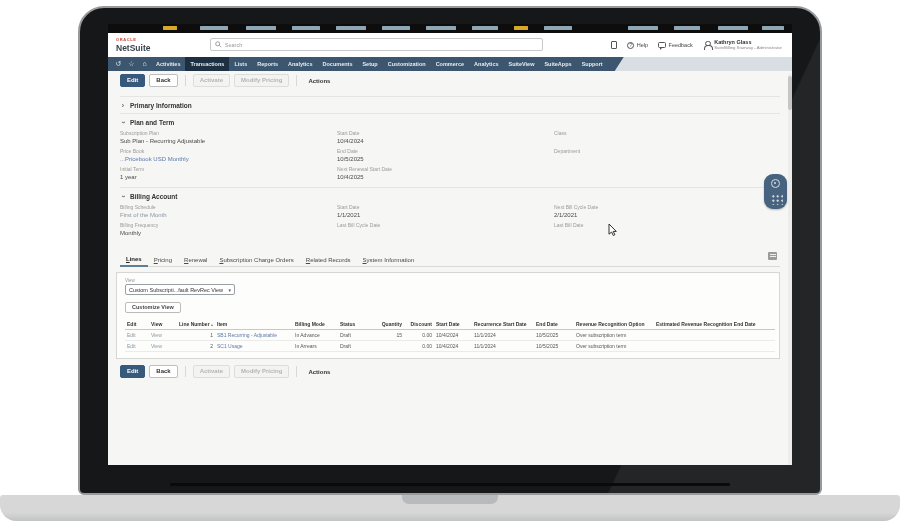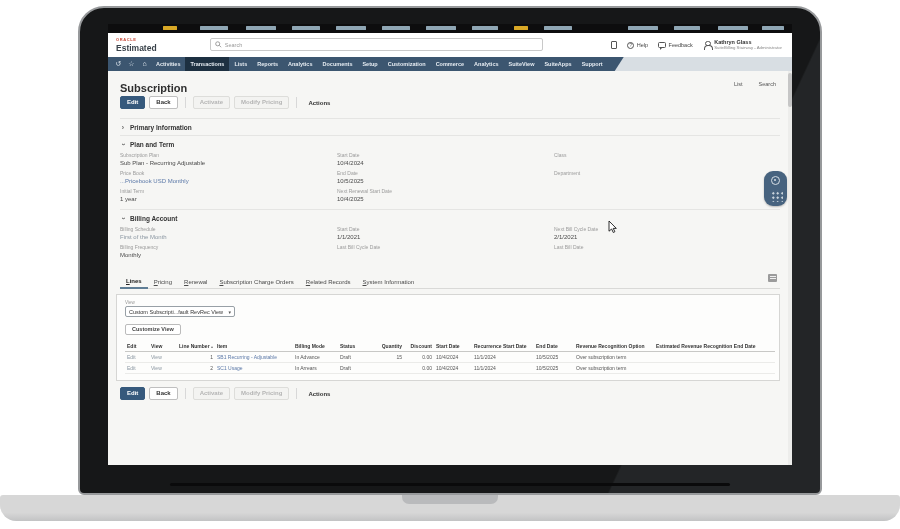--- a/index.html
+++ b/index.html
@@ -133,21 +133,21 @@
           <i style="left: 436px; width: 28px; background: rgb(143, 166, 180);"></i>
           <i style="left: 520px; width: 30px; background: rgb(143, 166, 180);"></i>
           <i style="left: 566px; width: 26px; background: rgb(143, 166, 180);"></i>
           <i style="left: 610px; width: 30px; background: rgb(143, 166, 180);"></i>
           <i style="left: 654px; width: 22px; background: rgb(143, 166, 180);"></i>
         </div>
 
       <header class="ns-header">
         <div class="logo">
           <div class="logo-oracle">ORACLE</div>
-          <div class="logo-netsuite">Estimated</div>
+          <div class="logo-netsuite">NetSuite</div>
         </div>
         <div class="search-box">
           <svg width="7" height="7" viewBox="0 0 10 10">
             <circle cx="4" cy="4" r="3" fill="none" stroke="#8a8a8a" stroke-width="1.2"></circle>
             <line x1="6.2" y1="6.2" x2="9" y2="9" stroke="#8a8a8a" stroke-width="1.2"></line>
           </svg>
           <input placeholder="Search" style="">
         </div>
         <div class="header-right">
           <span class="hr-item">
@@ -192,27 +192,20 @@
               <span class="nav-item">Support</span>
             </span>
         </div>
       </nav>
 
       <main class="page">
         <div class="page-sb">
             <div class="page-sb-thumb"></div>
           </div>
 
-        <div class="title-row">
-          <span class="page-title">Subscription</span>
-          <span class="top-links">
-            <span>List</span>
-            <span>Search</span>
-          </span>
-        </div>
 
         <div class="toolbar">
           <button class="btn btn-primary">Edit</button>
           <button class="btn btn-sec">Back</button>
           <span class="tsep"></span>
           <button class="btn btn-dis">Activate</button>
           <button class="btn btn-dis">Modify Pricing</button>
           <span class="tsep"></span>
           <span class="actions-lbl">Actions</span>
         </div>

